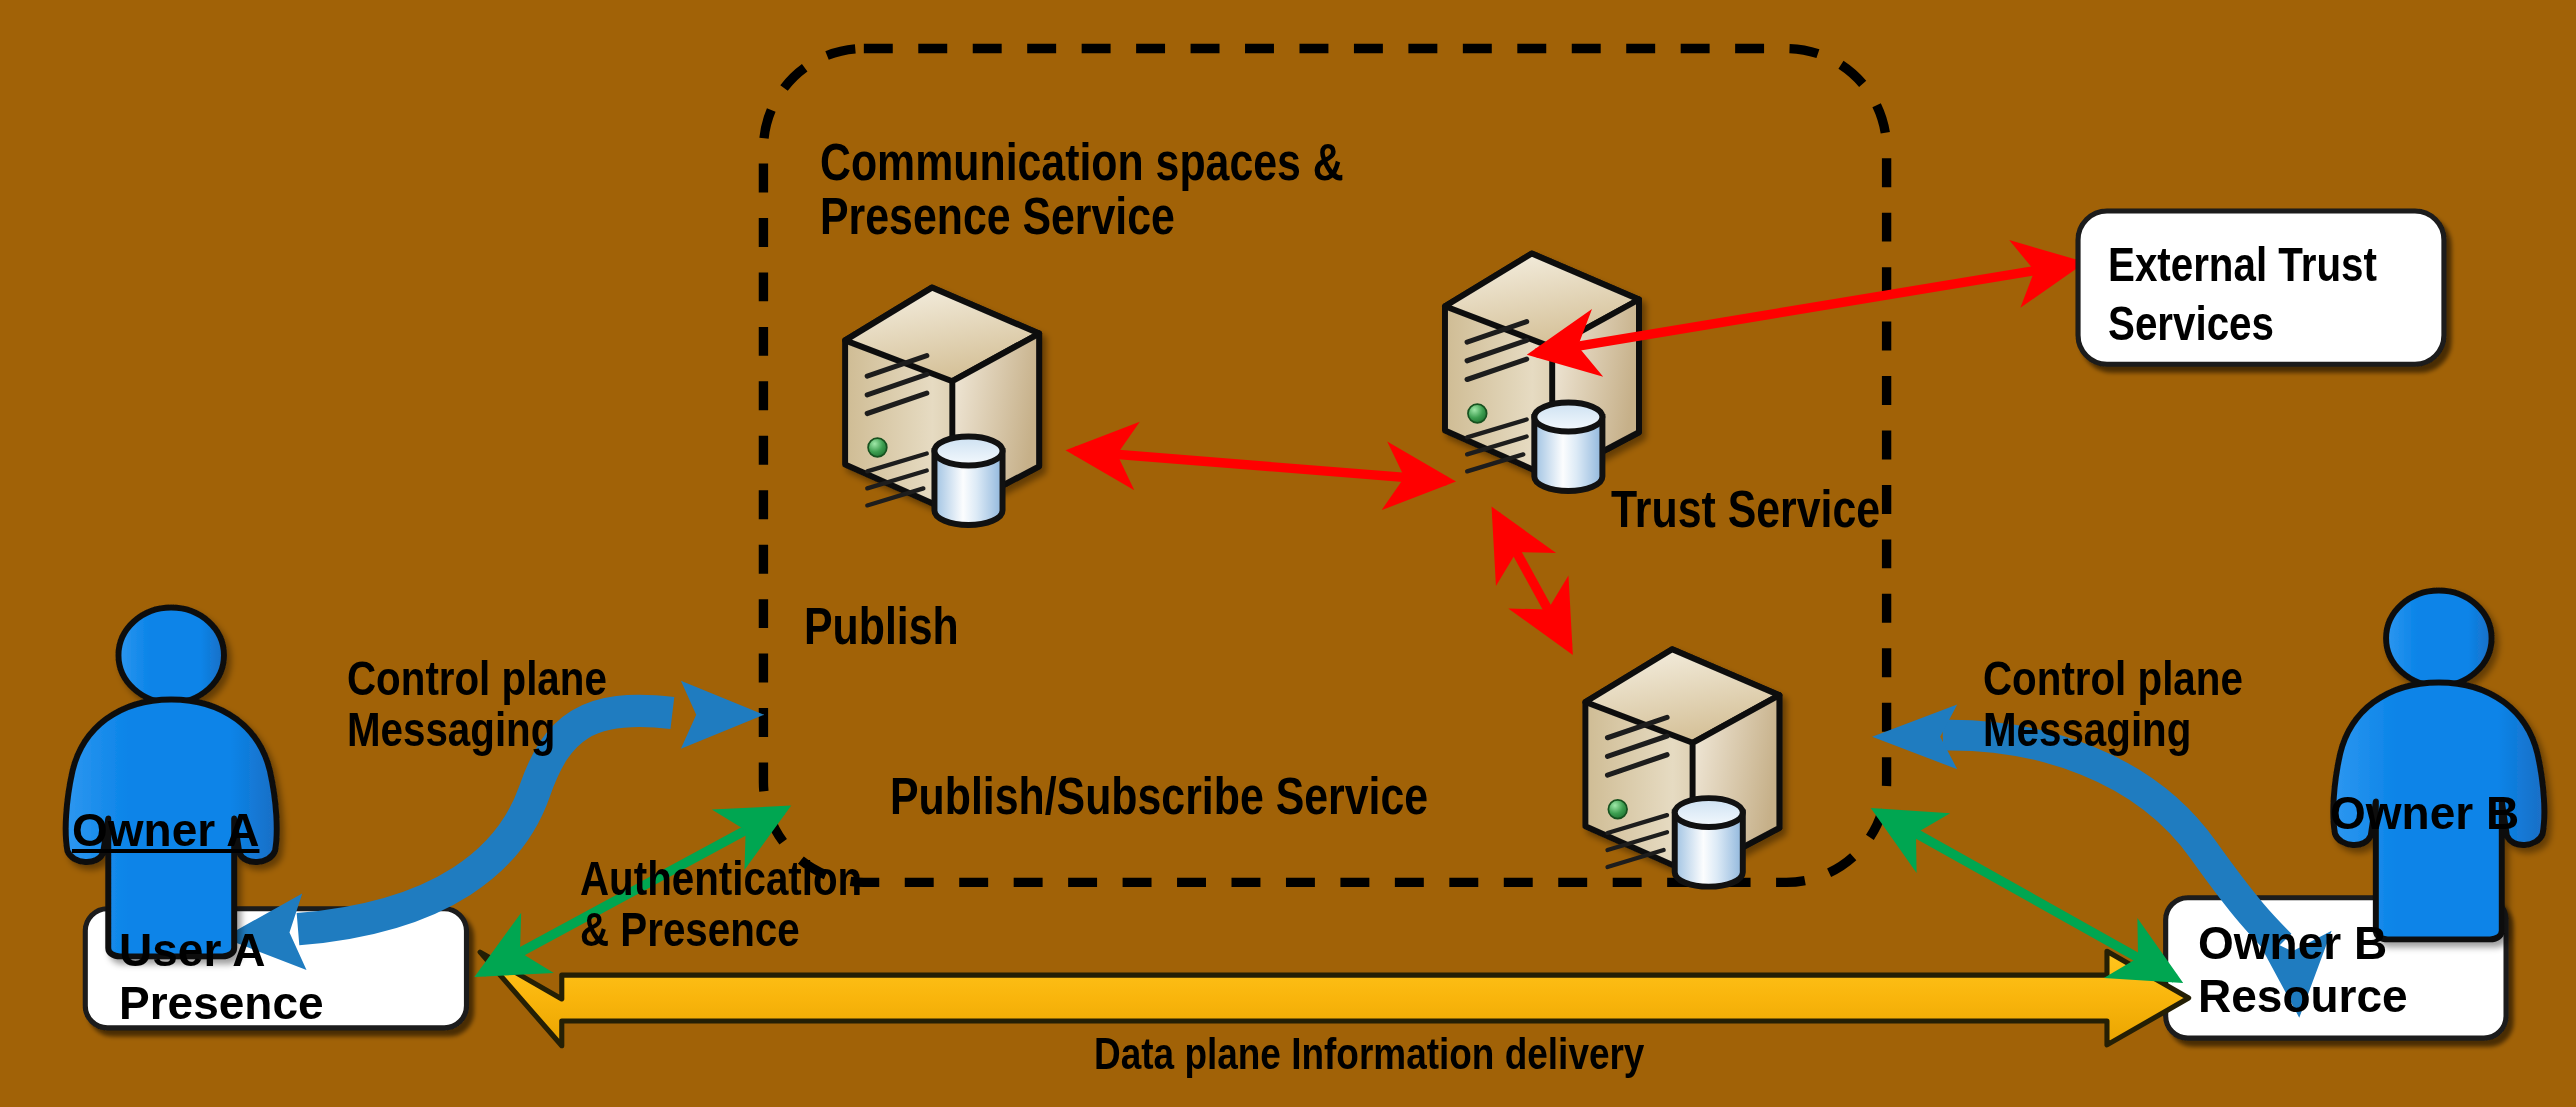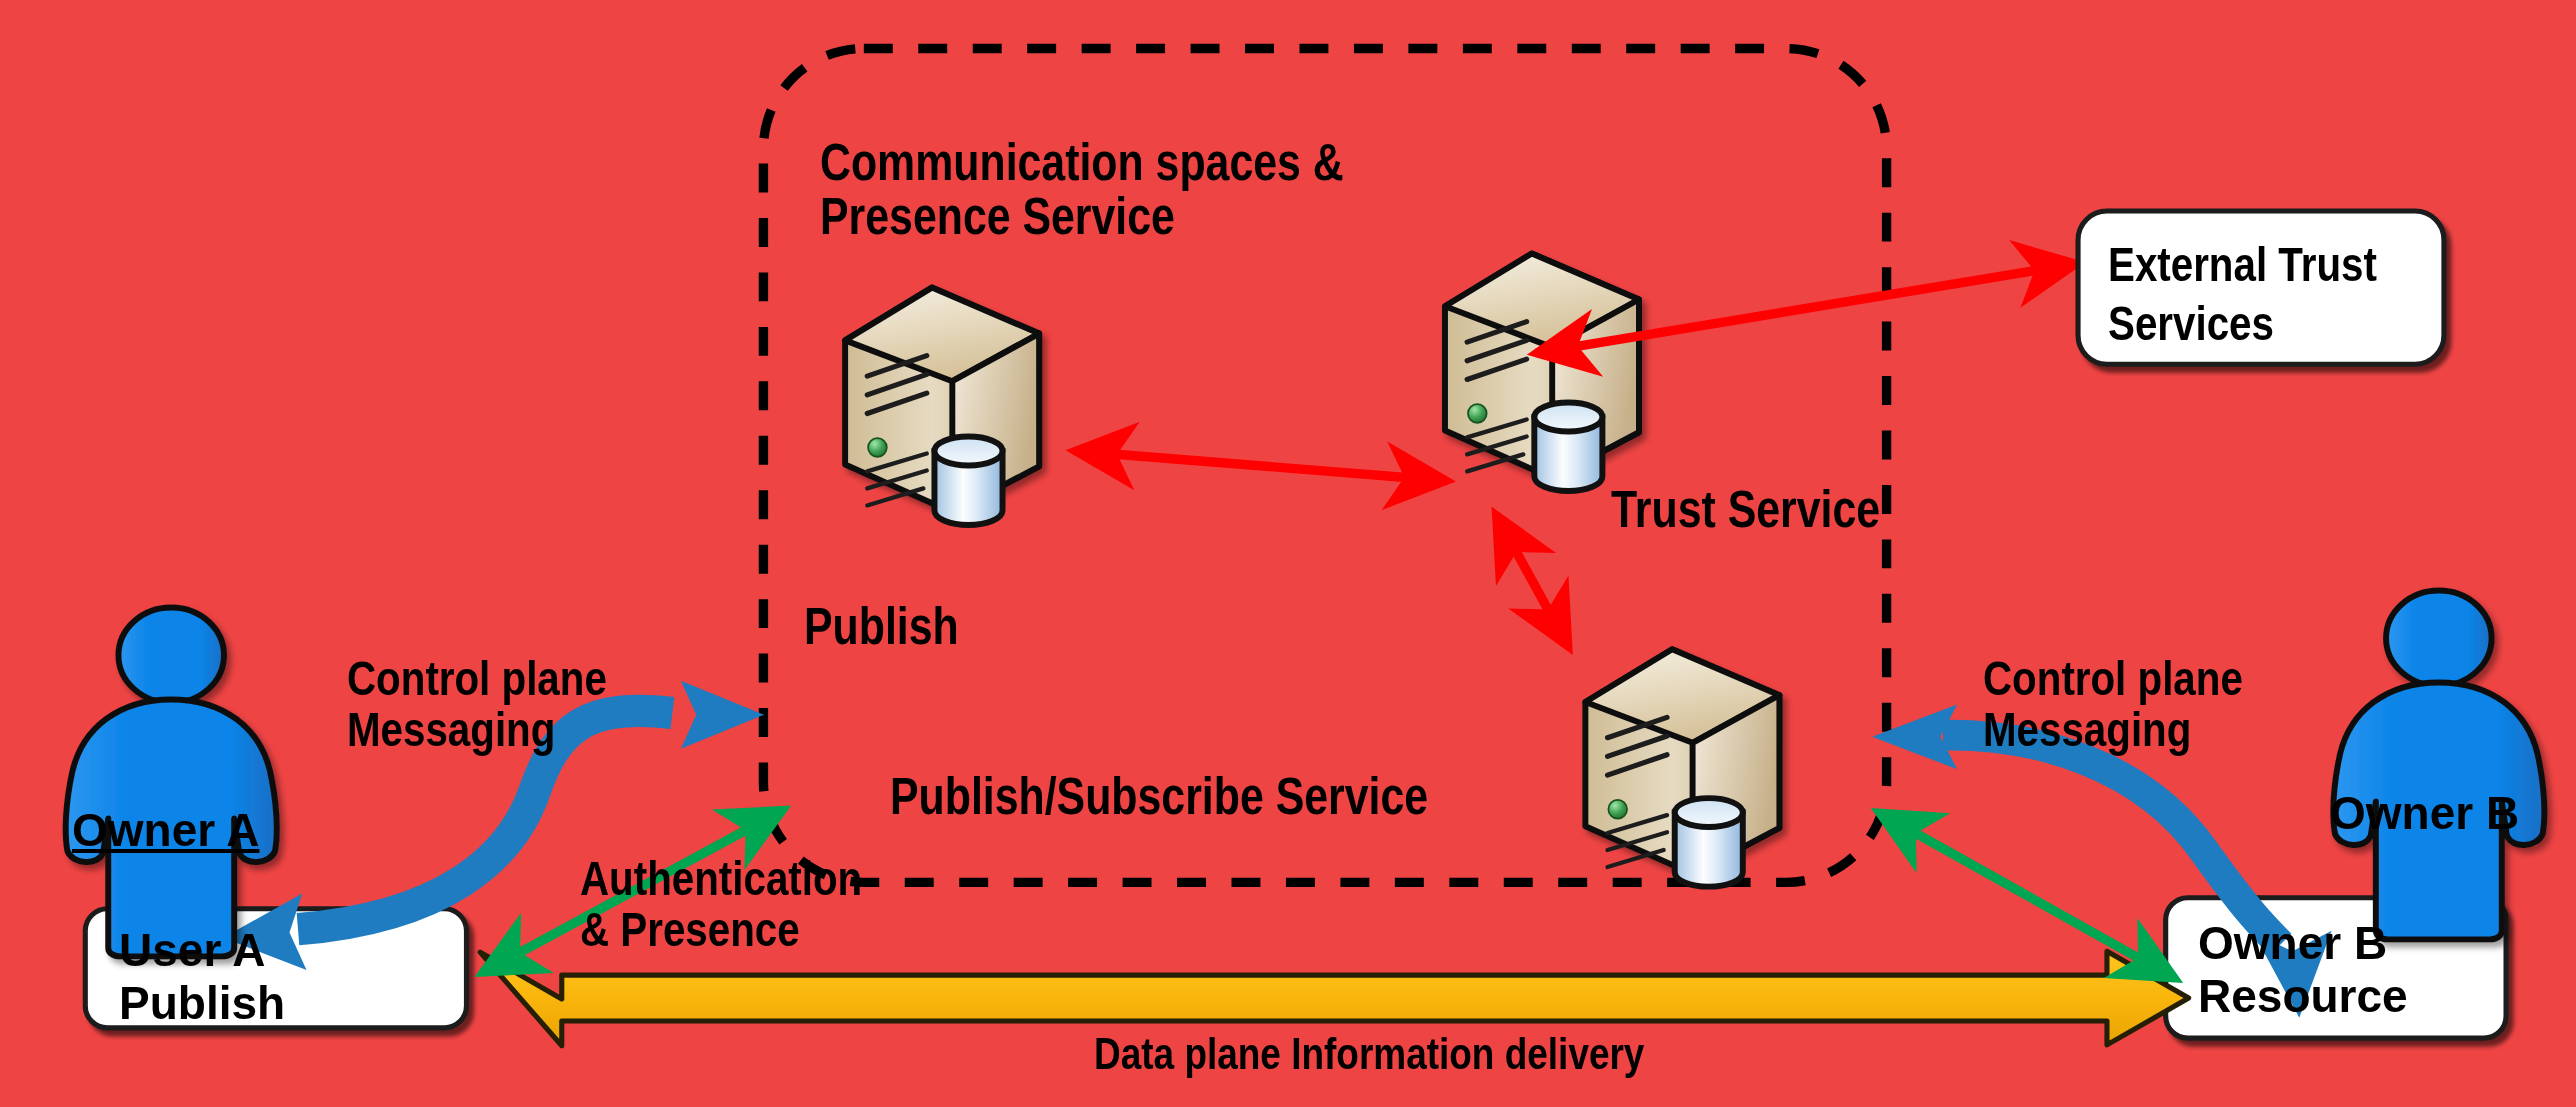--- a/index.html
+++ b/index.html
@@ -7,21 +7,21 @@
     padding: 0;
     background: #ffffff;
   }
   body {
     font-family: "Liberation Sans", sans-serif;
   }
   #stage {
     position: relative;
     width: 2576px;
     height: 1107px;
-    background: #ef4444;
+    background: #a16207;
     overflow: hidden;
   }
   #stage svg.layer {
     position: absolute;
     left: 0;
     top: 0;
     width: 2576px;
     height: 1107px;
   }
   .lbl {
@@ -291,19 +291,19 @@
   <div class="lbl" style="left:1094px; top:1031px; font-size:44px;">Data plane Information delivery</div>
 
   <div class="box-text" style="left:72px; top:804px; font-size:46px;text-decoration:underline;">Owner A</div>
 
   <div class="box-text" style="left:2330px; top:787px; font-size:46px;">Owner B</div>
 
   <div class="lbl" style="left:2108px; top:236px; font-size:48px; line-height:1.22;">External Trust
 Services</div>
 
   <div class="box-text" style="left:119px; top:924px; font-size:46px;">User A
-Publish</div>
+Presence</div>
 
   <div class="box-text" style="left:2198px; top:917px; font-size:46px;">Owner B
 Resource</div>
 
 </div>
 
 
 </body></html>

